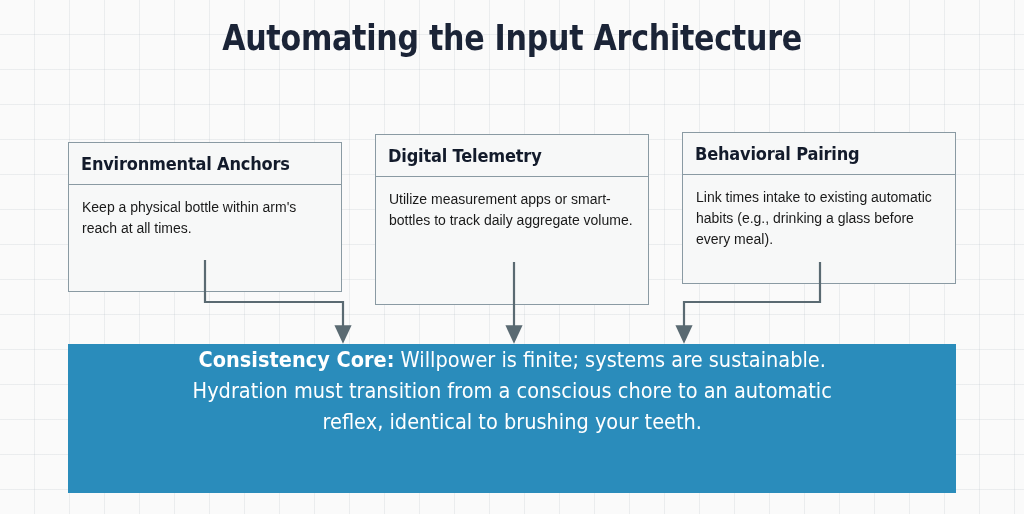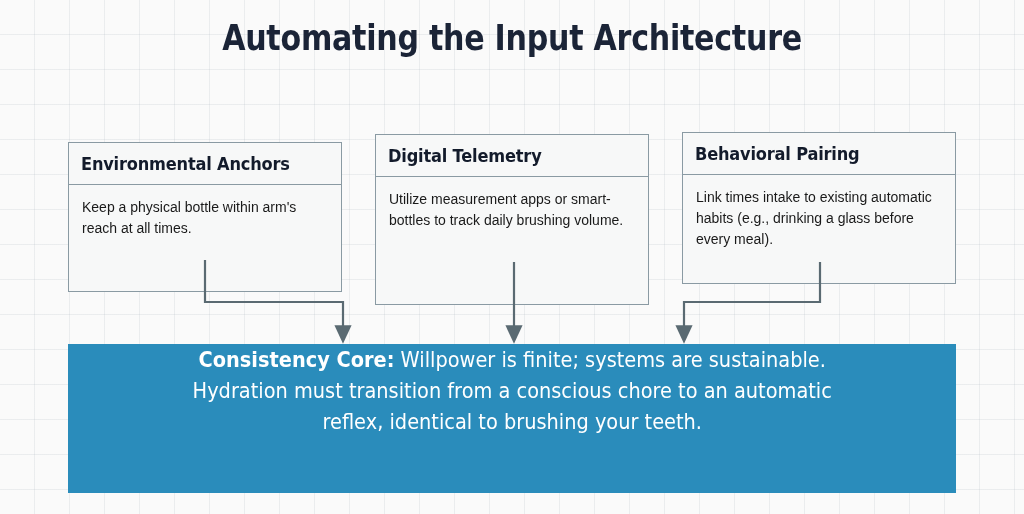--- a/index.html
+++ b/index.html
@@ -128,21 +128,21 @@
     <div class="card-body">
       <div class="card-body-text">Keep a physical bottle within arm's reach at all times.</div>
     </div>
   </div>
 
   <div class="card" id="card-2">
     <div class="card-header">
       <span class="card-header-text">Digital Telemetry</span>
     </div>
     <div class="card-body">
-      <div class="card-body-text">Utilize measurement apps or smart-bottles to track daily brushing volume.</div>
+      <div class="card-body-text">Utilize measurement apps or smart-bottles to track daily aggregate volume.</div>
     </div>
   </div>
 
   <div class="card" id="card-3">
     <div class="card-header">
       <span class="card-header-text">Behavioral Pairing</span>
     </div>
     <div class="card-body">
       <div class="card-body-text">Link times intake to existing automatic habits (e.g., drinking a glass before every meal).</div>
     </div>

